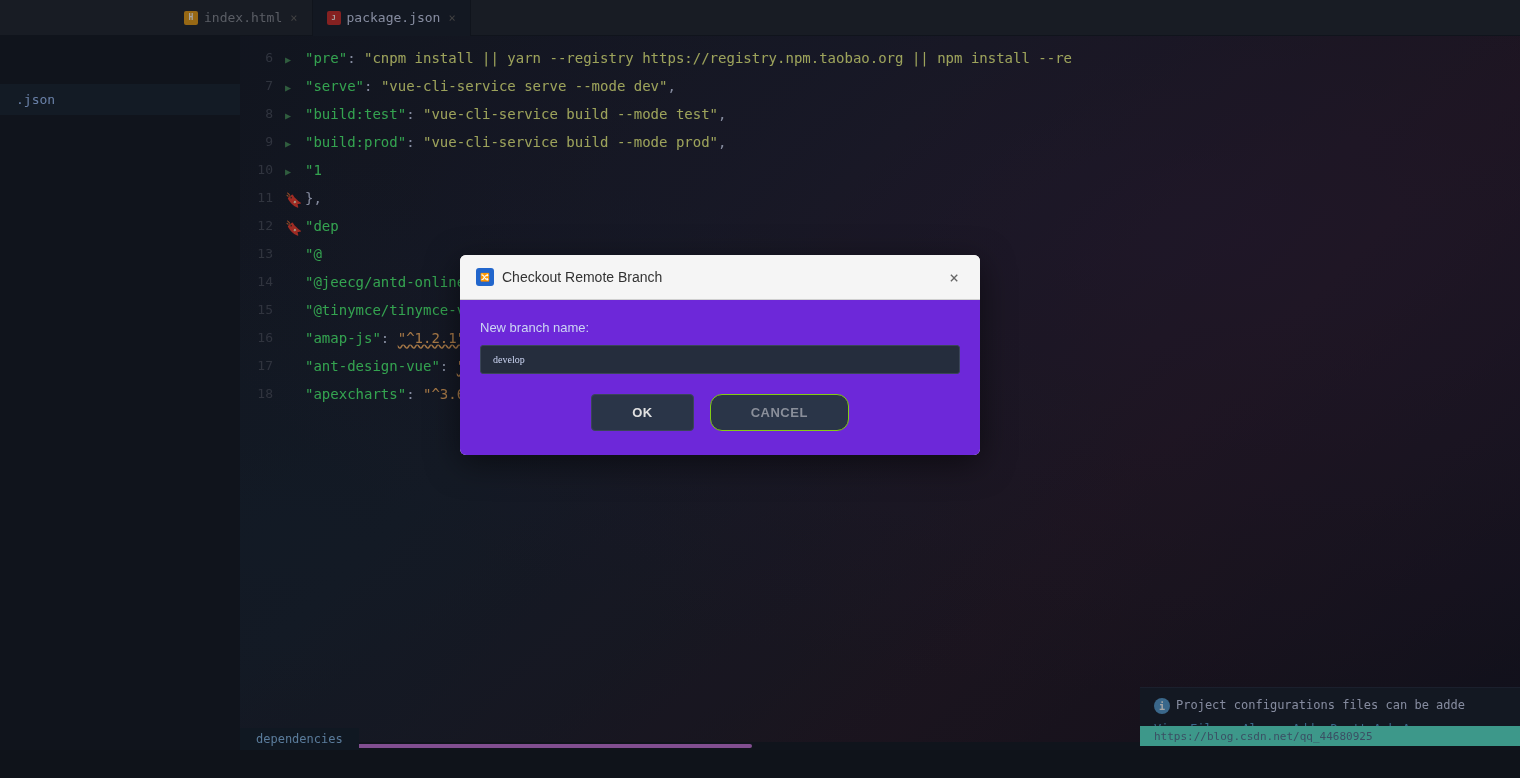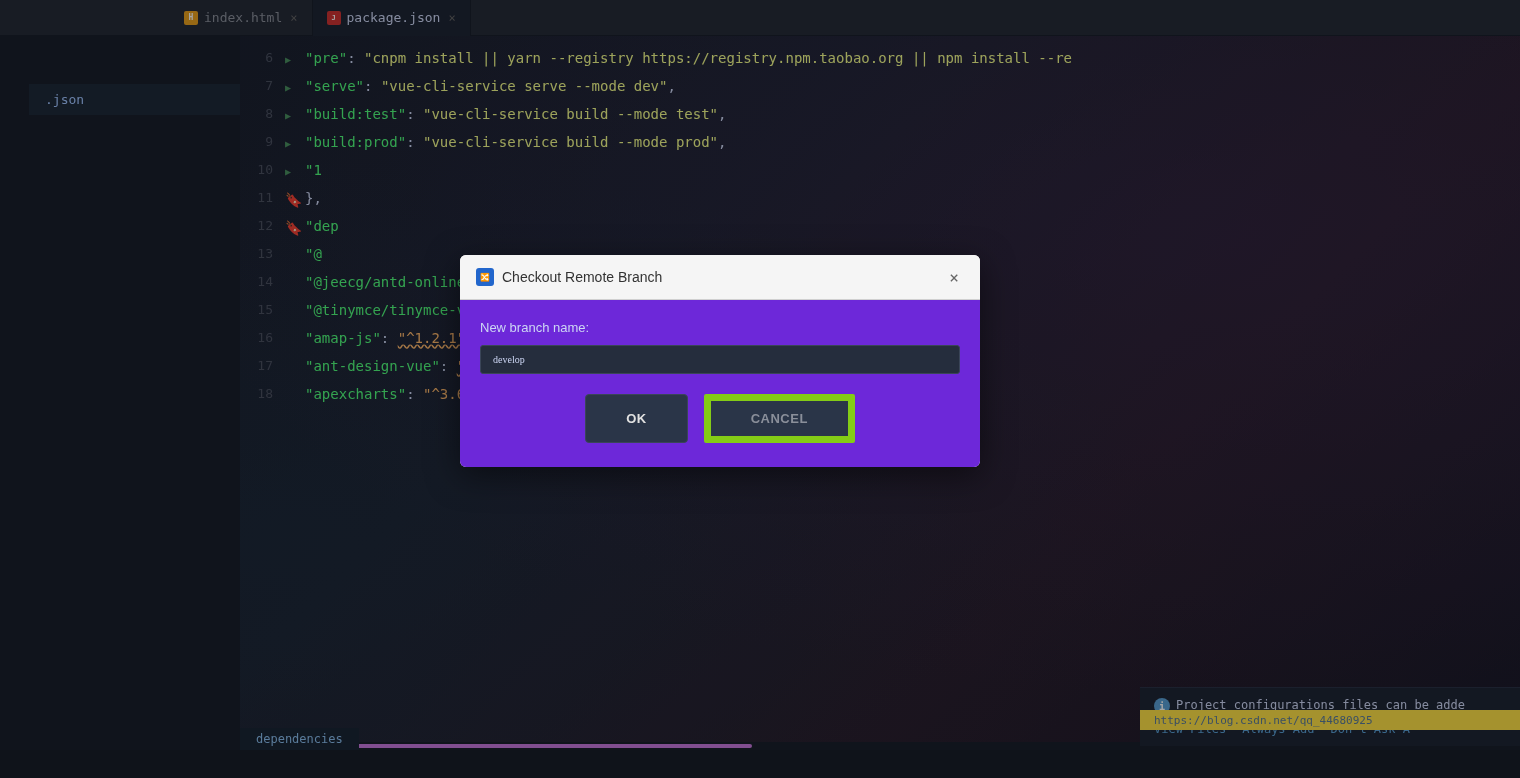--- a/index.html
+++ b/index.html
@@ -113,21 +113,20 @@
       font-size: 13px;
       color: #8a8f9a;
       cursor: pointer;
     }
 
     .sidebar-item-json {
       padding: 8px 16px;
       font-size: 13px;
       color: #a0c4ff;
       background: #1e2a3a;
-      margin-left: 29px;
     }
 
     
     .bottom-sidebar {
       margin-top: auto;
     }
     .sidebar-bottom-item {
       padding: 8px 16px;
       font-size: 13px;
       color: #8a8f9a;
@@ -281,25 +280,25 @@
       justify-content: center;
       color: white;
       font-size: 10px;
       font-weight: bold;
       margin-right: 6px;
       flex-shrink: 0;
     }
 
     .notification-url {
       position: absolute;
-      bottom: 16px;
+      bottom: 0;
       right: 0;
       left: 0;
       height: 20px;
-      background: #fde047;
+      background: #5eead4;
       display: flex;
       align-items: center;
       padding: 0 14px;
       font-size: 11px;
       color: #5a7a9a;
     }
 
     
     .modal-overlay {
       position: absolute;
@@ -372,40 +371,41 @@
       font-size: 10px;
       font-family: Liberation Serif, serif;
       outline: none;
       margin-bottom: 20px;
     }
 
     .modal-buttons {
       display: flex;
       justify-content: center;
       gap: 16px;
+      align-items: flex-end;
     }
 
     .btn-ok {
       background: #2a3548;
       color: #e0e0e0;
       border: 1px solid #3a4558;
       border-radius: 4px;
       padding: 10px 40px;
       font-size: 13px;
       font-family: 'Segoe UI', sans-serif;
       cursor: pointer;
       font-weight: 600;
       letter-spacing: 0.5px;
     }
 
     .btn-cancel {
       background: #2a3548;
       color: #8a8f9a;
-      border: 7px solid #84cc16;
-      border-radius: 2px;
+      border: 1px solid #84cc16;
+      border-radius: 12px;
       padding: 10px 40px;
       font-size: 13px;
       font-family: 'Segoe UI', sans-serif;
       cursor: pointer;
       font-weight: 600;
       letter-spacing: 0.5px;
     }
 
     
     .modal-title-icon {

